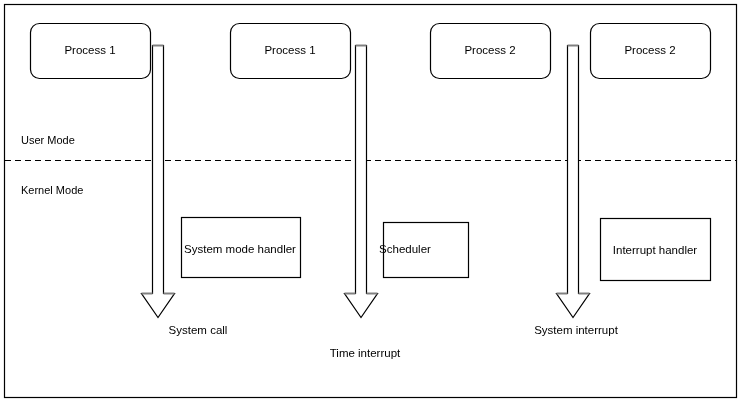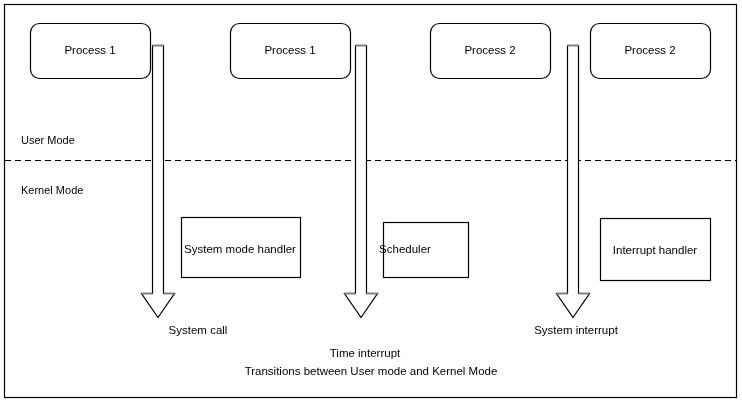--- a/index.html
+++ b/index.html
@@ -89,15 +89,14 @@
   <div class="lbl mode-lbl" style="left:21px; top:185px;text-align:center;">Kernel Mode</div>
 
   <div class="lbl lbl-center" style="left:240px; top:250px;">System mode handler</div>
   <div class="lbl lbl-center" style="left:405px; top:250px;">Scheduler</div>
   <div class="lbl lbl-center" style="left:655px; top:251px;">Interrupt handler</div>
 
   <div class="lbl lbl-center" style="left:162px; top:331px;margin-left:36px;">System call</div>
   <div class="lbl lbl-center" style="left:365px; top:322px;margin-top:32px;">Time interrupt</div>
   <div class="lbl lbl-center" style="left:576px; top:331px;">System interrupt</div>
 
-  <div class="lbl lbl-center" style="left:371px; top:372px;">Transitions between User mode and Kernel Mode</div>
 
 </div>
 
 </body></html>

